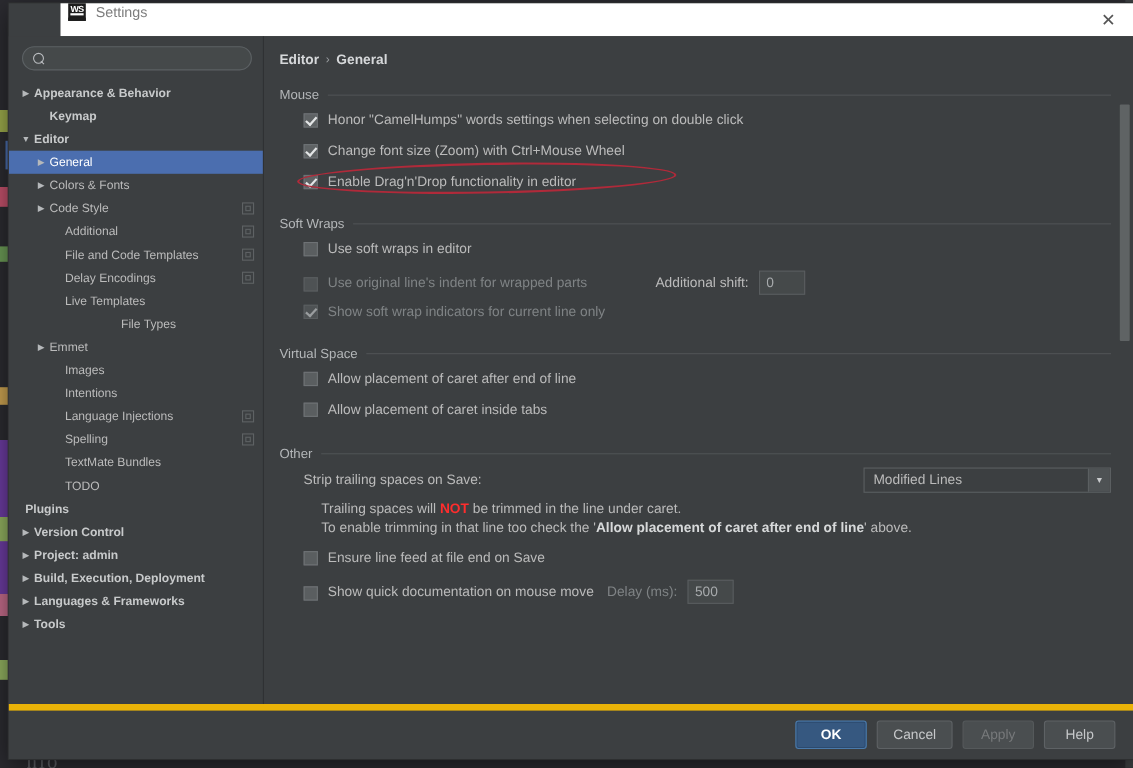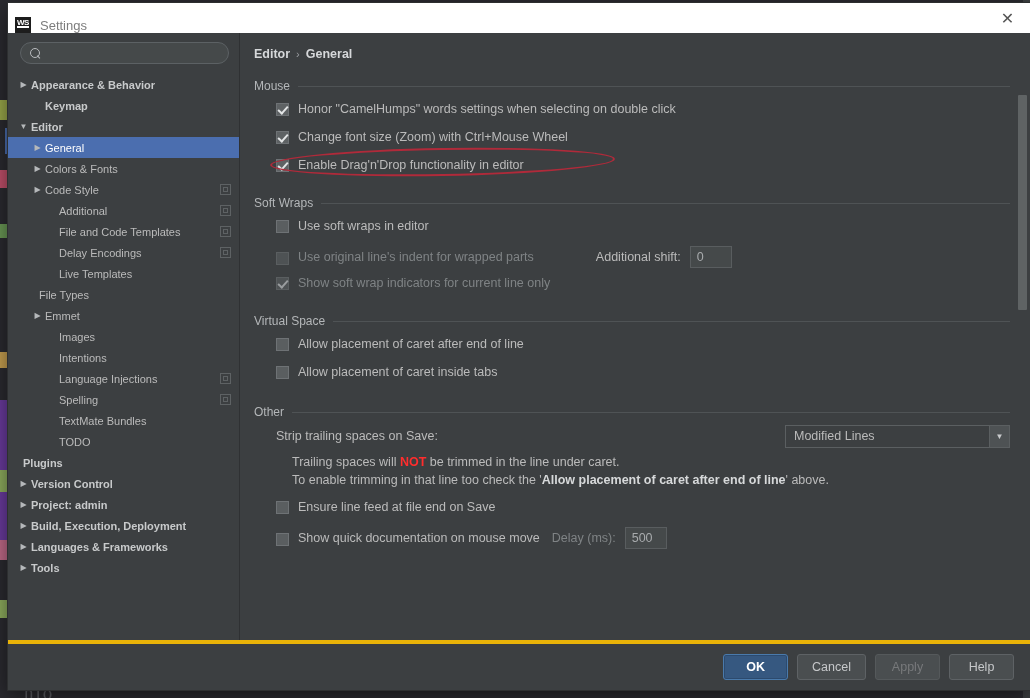--- a/index.html
+++ b/index.html
@@ -37,23 +37,24 @@
     width: 1022px; height: 687px;
     background: #3c3f41;
     box-shadow: 0 0 0 1px #2d2f30, 0 6px 22px rgba(0,0,0,.55);
     display: flex; flex-direction: column;
   }
 
   
   #titlebar {
     height: 30px; flex: 0 0 30px;
     background: #ffffff;
-    display: flex; align-items: flex-end;
+    display: flex; align-items: flex-start;
     padding: 0 0 0 7px;
     position: relative;
+    margin-left: 47px;
   }
   #app-icon {
     width: 16px; height: 16px; flex: 0 0 16px;
     background: #1d1d1d; color: #fff;
     font-size: 8px; font-weight: bold; line-height: 11px;
     text-align: center; letter-spacing: -.5px;
     border-bottom: 3px solid #1d1d1d;
     position: relative; overflow: hidden;
   }
   #app-icon::after {
@@ -246,21 +247,21 @@
   }
   #content-scroll-thumb {
     position: absolute; right: 3px; top: 62px;
     width: 9px; height: 215px;
     background: #5f6364; border-radius: 1px;
   }
 
   
   #footer {
     flex: 0 0 50px; height: 50px;
-    border-top: 4px solid #eab308;
+    border-top: 6px solid #eab308;
     background: #3c3f41;
     display: flex; align-items: center; justify-content: flex-end;
     padding-right: 16px; gap: 9px;
   }
   .btn {
     min-width: 65px; height: 26px;
     padding: 0 14px;
     border: 1px solid #5e6265; border-radius: 3px;
     background: #4a4e50; color: #c6c8ca;
     font-size: 12.5px; font-family: "Liberation Sans", sans-serif;
@@ -357,21 +358,21 @@
           </div>
           <div class="tree-row" style="padding-left: 36px;">
             <span class="tree-arrow empty">▶</span>
             <span class="tree-label">Delay Encodings</span>
             <span class="tree-badge"></span>
           </div>
           <div class="tree-row" style="padding-left: 36px;">
             <span class="tree-arrow empty">▶</span>
             <span class="tree-label">Live Templates</span>
           </div>
-          <div class="tree-row" style="padding-left: 16px;">
+          <div class="tree-row" style="padding-left: 16px; justify-content: center;">
             <span class="tree-arrow empty">▶</span>
             <span class="tree-label">File Types</span>
           </div>
           <div class="tree-row" style="padding-left: 22px;">
             <span class="tree-arrow">▶</span>
             <span class="tree-label">Emmet</span>
           </div>
           <div class="tree-row" style="padding-left: 36px;">
             <span class="tree-arrow empty">▶</span>
             <span class="tree-label">Images</span>

